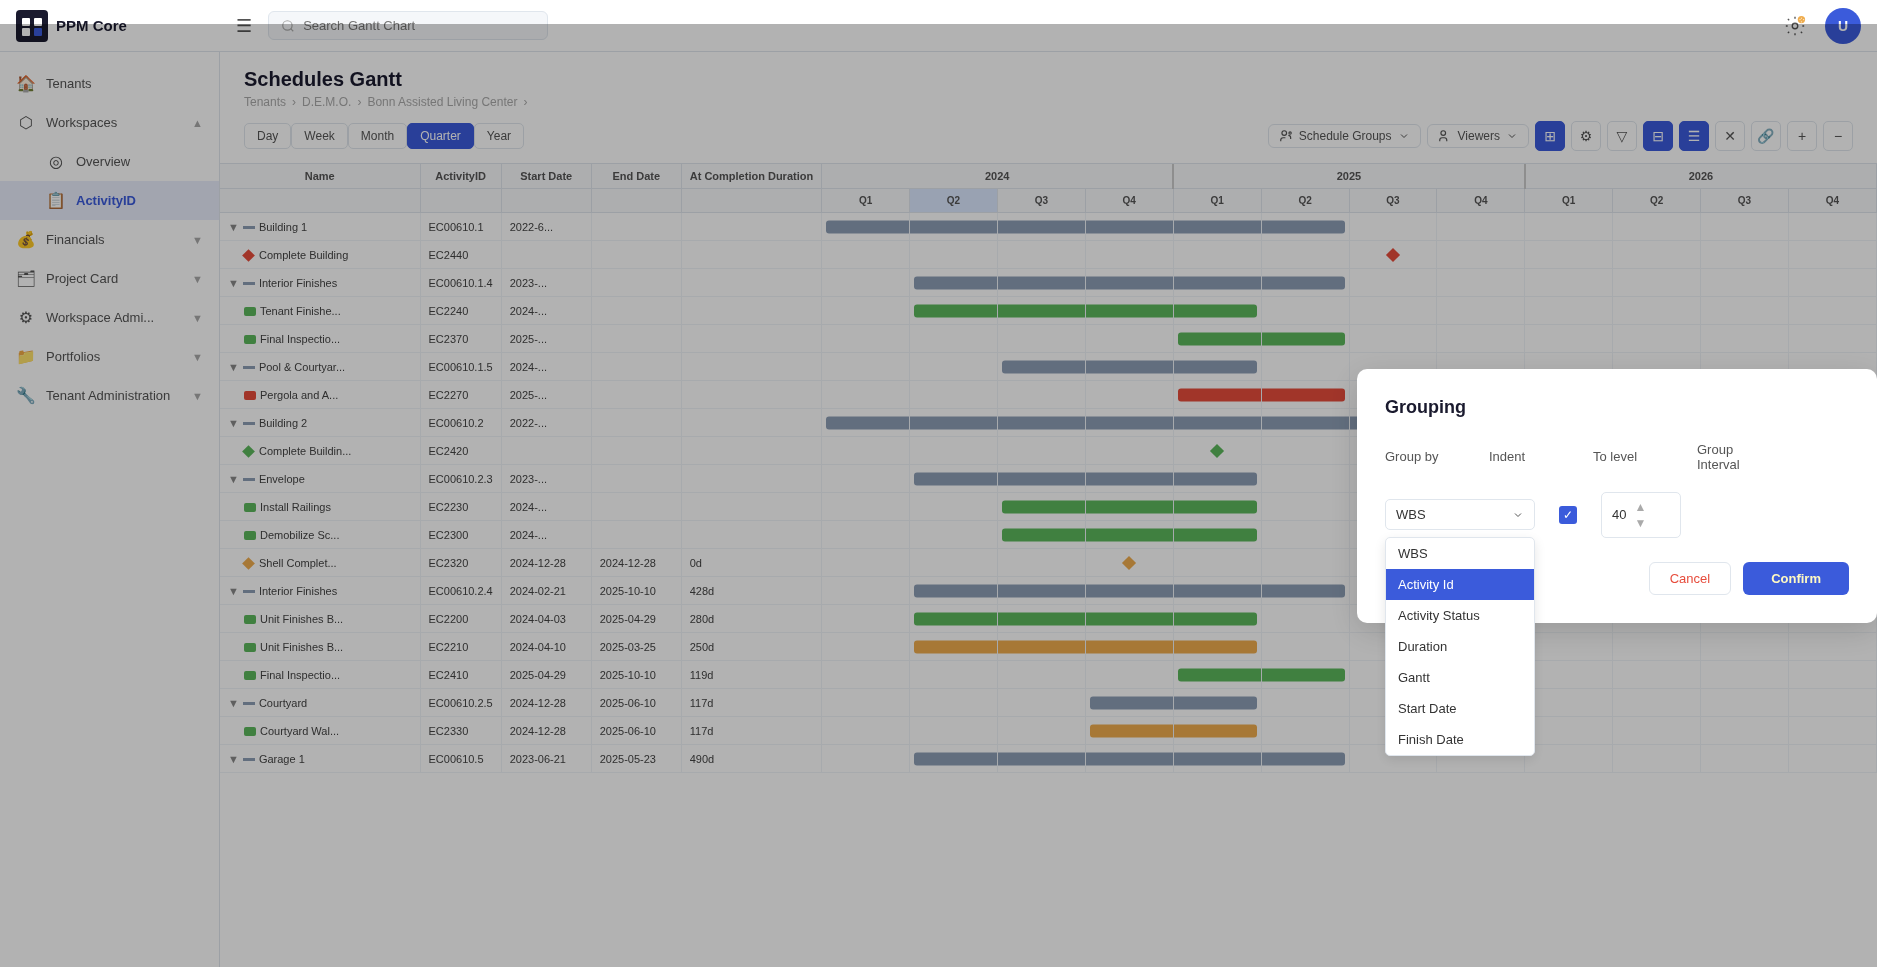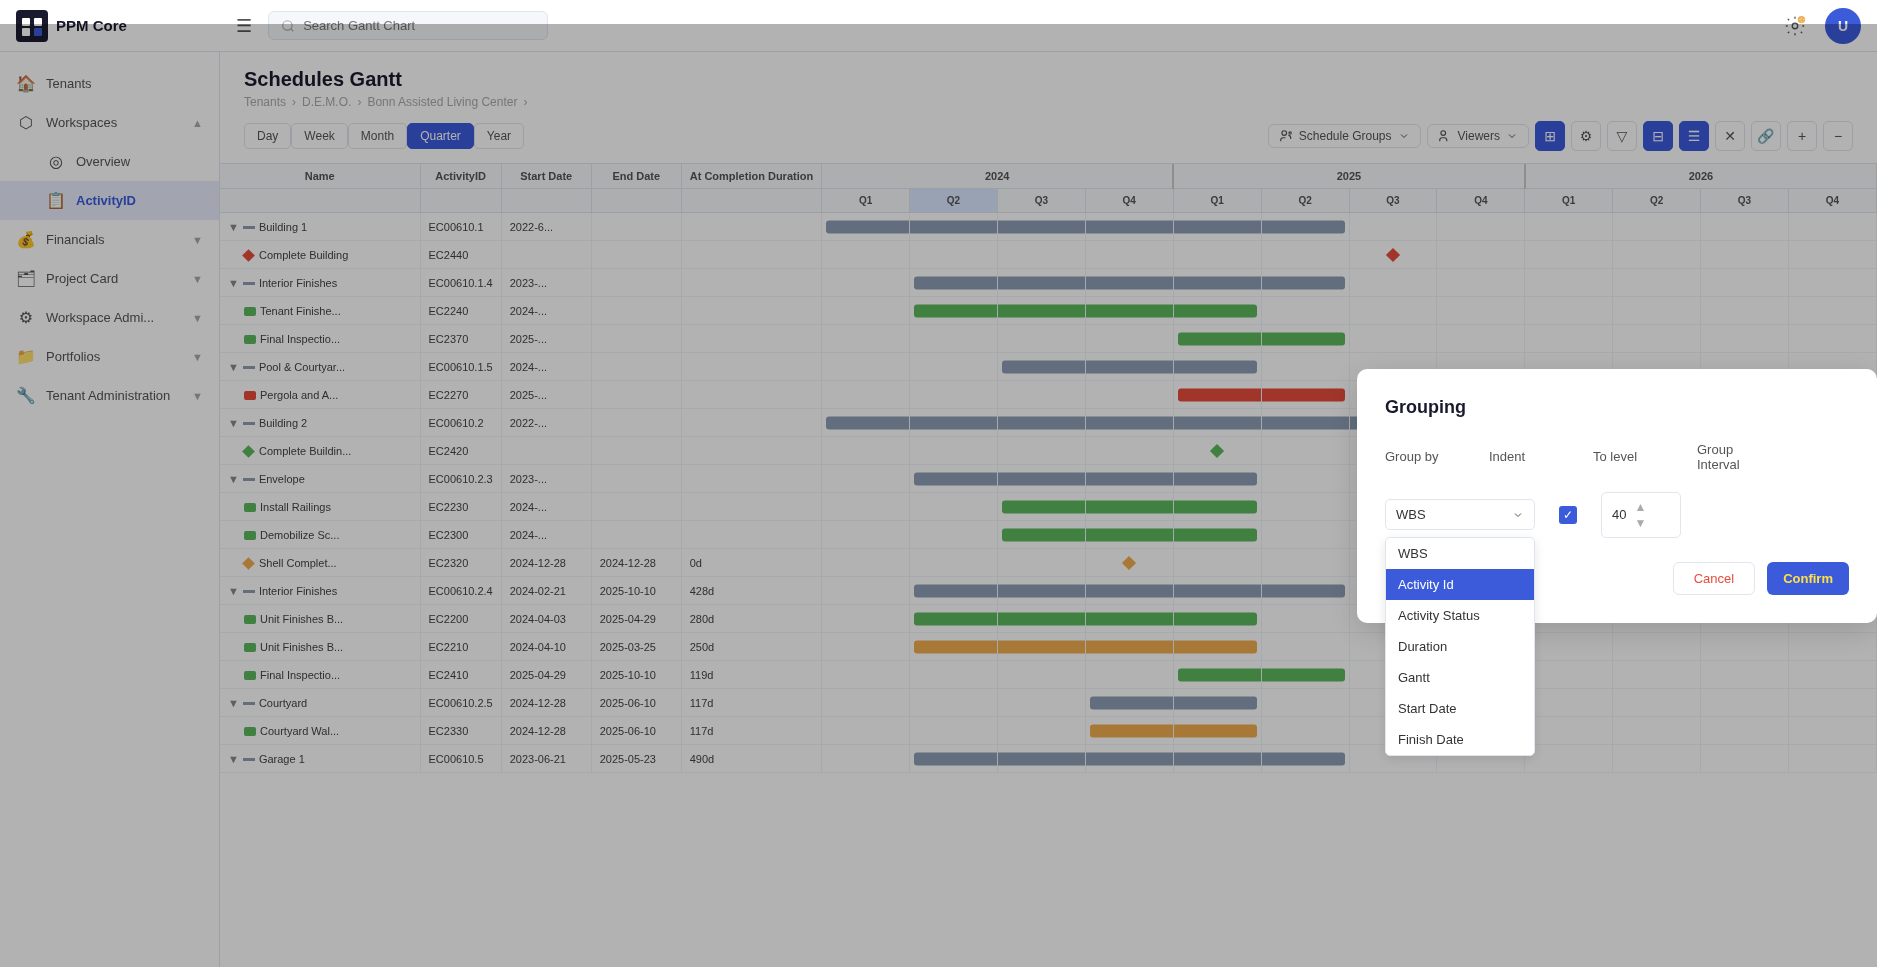--- a/index.html
+++ b/index.html
@@ -60,21 +60,21 @@
     .number-arrow { color: #aaa; cursor: pointer; font-size: 12px; }
 
     
     .dropdown-list { position: absolute; top: 38px; left: 0; right: 0; background: #fff; border: 1px solid #e0e6ed; border-radius: 5px; box-shadow: 0 4px 12px rgba(0,0,0,0.1); z-index: 300; }
     .dropdown-item { padding: 8px 12px; font-size: 13px; color: #333; cursor: pointer; }
     .dropdown-item:hover, .dropdown-item.active { background: #3b5bdb; color: #fff; }
 
     
     .modal-actions { display: flex; justify-content: flex-end; gap: 12px; margin-top: 24px; }
     .btn-cancel { padding: 8px 20px; border-radius: 6px; border: 1px solid #e0e6ed; background: #fff; color: #e74c3c; cursor: pointer; font-size: 13px; font-weight: 500; }
-    .btn-confirm { padding: 8px 16px; border-radius: 6px; border: none; background: #3b5bdb; color: #fde047; cursor: pointer; font-size: 13px; font-weight: 600; }
+    .btn-confirm { padding: 8px 28px; border-radius: 6px; border: none; background: #3b5bdb; color: #fef9c3; cursor: pointer; font-size: 13px; font-weight: 600; }
 
     
     .gantt-container::-webkit-scrollbar { width: 8px; height: 8px; }
     .gantt-container::-webkit-scrollbar-track { background: #f0f4f8; }
     .gantt-container::-webkit-scrollbar-thumb { background: #c0c8d8; border-radius: 4px; }
   </style>
 </head>
 <body>
 
 <div class="topbar">

